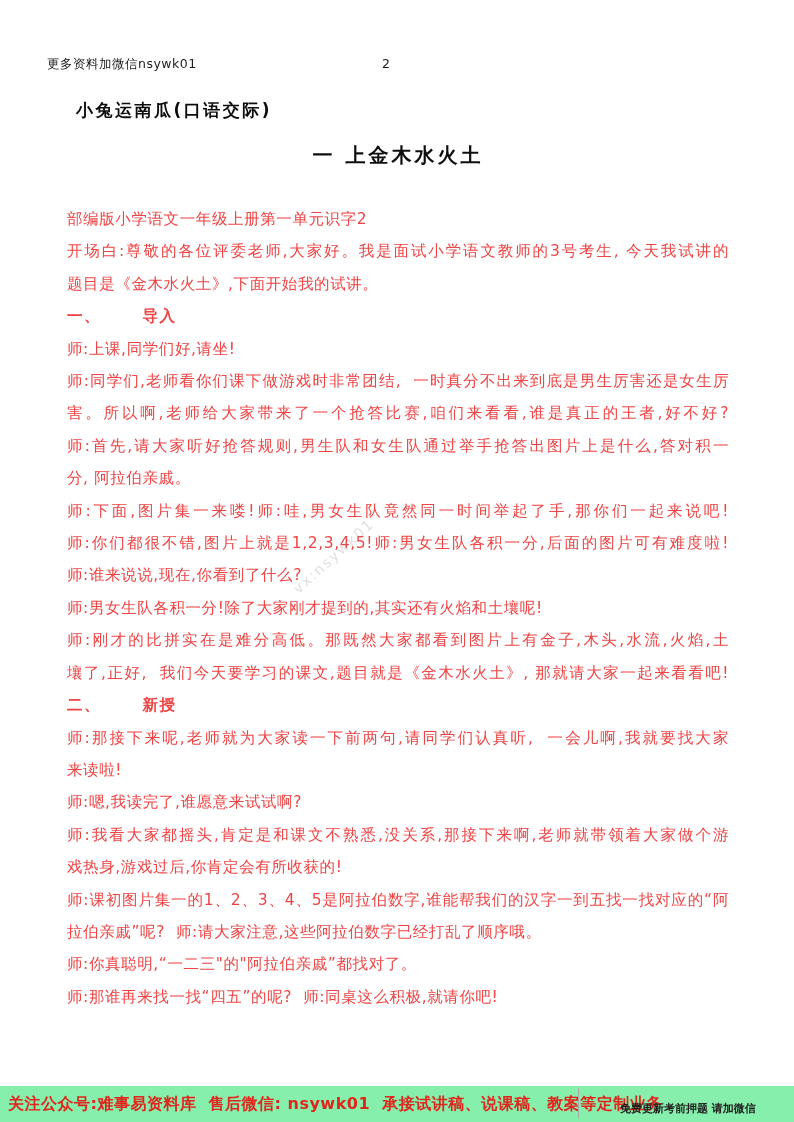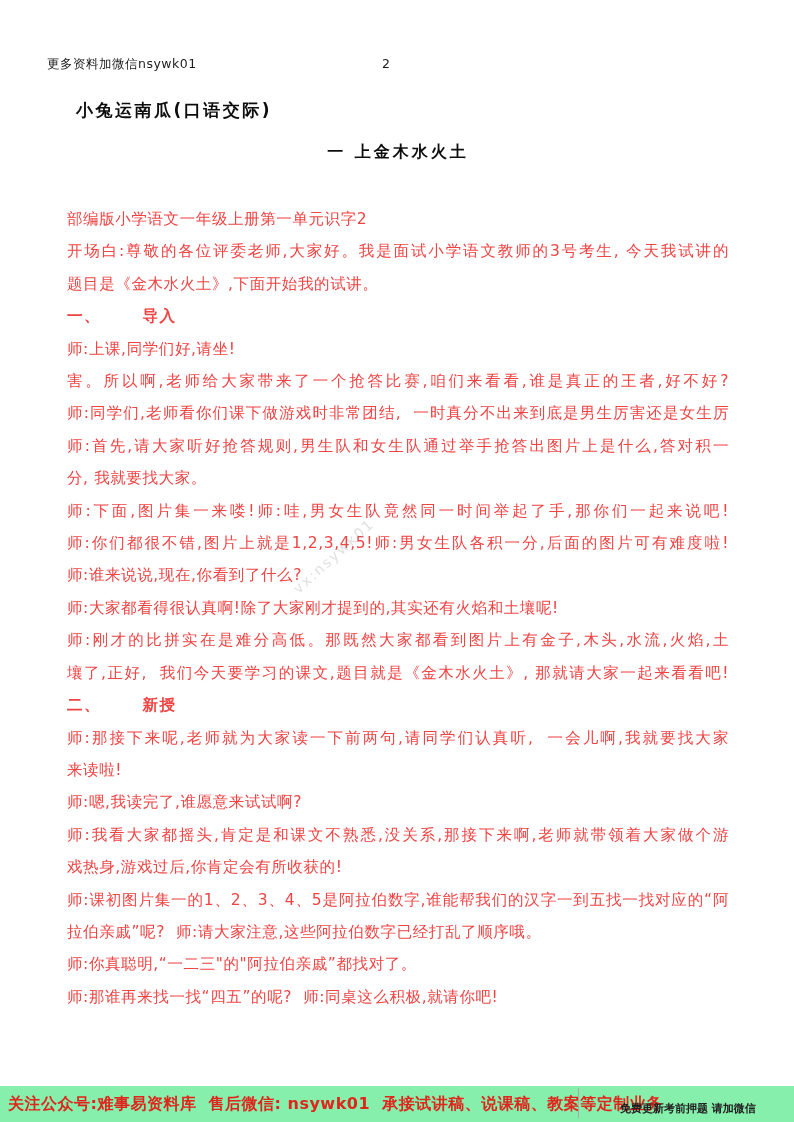--- a/index.html
+++ b/index.html
@@ -13,21 +13,21 @@
   }
   .page{position:absolute;inset:0;background:#fff;}
 
   
   .header{position:absolute;left:47px;top:56px;width:700px;height:20px;font-size:12.5px;color:#1c1c1c;}
   .header .promo{position:absolute;left:0;top:0;letter-spacing:0.5px;}
   .header .pagenum{position:absolute;left:335px;top:0;}
 
   
   .unit-title{position:absolute;left:76px;top:99px;font-size:17px;font-weight:bold;letter-spacing:2.5px;color:#0d0d0d;}
-  .lesson-title{position:absolute;left:67px;top:142px;width:662px;text-align:center;font-size:16px;font-weight:bold;letter-spacing:3px;color:#0d0d0d;}
+  .lesson-title{position:absolute;left:67px;top:142px;width:662px;text-align:center;font-size:20px;font-weight:bold;letter-spacing:3px;color:#0d0d0d;}
 
   
   .body-text{position:absolute;left:67px;top:203px;width:662px;font-size:15.5px;color:#ef4444;}
   .body-text .line{line-height:32.4px;white-space:pre-wrap;letter-spacing:0.6px;}
   .body-text .line.fill{text-align:justify;text-align-last:justify;}
   .body-text .line.heading{font-weight:bold;letter-spacing:1.5px;}
 
   
   .watermark{
     position:absolute;left:282px;top:548px;
@@ -62,28 +62,28 @@
   <div class="unit-title">小兔运南瓜(口语交际)</div>
 
   <div class="lesson-title">一 上金木水火土</div>
 
   <div class="body-text">
       <div class="line normal">部编版小学语文一年级上册第一单元识字2</div>
       <div class="line fill">开场白:尊敬的各位评委老师,大家好。我是面试小学语文教师的3号考生, 今天我试讲的</div>
       <div class="line normal">题目是《金木水火土》,下面开始我的试讲。</div>
       <div class="line heading">一、      导入</div>
       <div class="line normal">师:上课,同学们好,请坐!</div>
+      <div class="line fill">师:同学们,老师看你们课下做游戏时非常团结,  一时真分不出来到底是男生厉害还是女生厉</div>
       <div class="line fill">害。所以啊,老师给大家带来了一个抢答比赛,咱们来看看,谁是真正的王者,好不好?</div>
-      <div class="line fill">师:同学们,老师看你们课下做游戏时非常团结,  一时真分不出来到底是男生厉害还是女生厉</div>
       <div class="line fill">师:首先,请大家听好抢答规则,男生队和女生队通过举手抢答出图片上是什么,答对积一</div>
-      <div class="line normal">分, 我就要找大家。</div>
+      <div class="line normal">分, 阿拉伯亲戚。</div>
       <div class="line fill">师:下面,图片集一来喽!师:哇,男女生队竟然同一时间举起了手,那你们一起来说吧!</div>
       <div class="line fill">师:你们都很不错,图片上就是1,2,3,4,5!师:男女生队各积一分,后面的图片可有难度啦!</div>
       <div class="line normal">师:谁来说说,现在,你看到了什么?</div>
-      <div class="line normal">师:大家都看得很认真啊!除了大家刚才提到的,其实还有火焰和土壤呢!</div>
+      <div class="line normal">师:男女生队各积一分!除了大家刚才提到的,其实还有火焰和土壤呢!</div>
       <div class="line fill">师:刚才的比拼实在是难分高低。那既然大家都看到图片上有金子,木头,水流,火焰,土</div>
       <div class="line fill">壤了,正好,  我们今天要学习的课文,题目就是《金木水火土》, 那就请大家一起来看看吧!</div>
       <div class="line heading">二、      新授</div>
       <div class="line fill">师:那接下来呢,老师就为大家读一下前两句,请同学们认真听,  一会儿啊,我就要找大家</div>
       <div class="line normal">来读啦!</div>
       <div class="line normal">师:嗯,我读完了,谁愿意来试试啊?</div>
       <div class="line fill">师:我看大家都摇头,肯定是和课文不熟悉,没关系,那接下来啊,老师就带领着大家做个游</div>
       <div class="line normal">戏热身,游戏过后,你肯定会有所收获的!</div>
       <div class="line fill">师:课初图片集一的1、2、3、4、5是阿拉伯数字,谁能帮我们的汉字一到五找一找对应的“阿</div>
       <div class="line normal">拉伯亲戚”呢?  师:请大家注意,这些阿拉伯数字已经打乱了顺序哦。</div>

